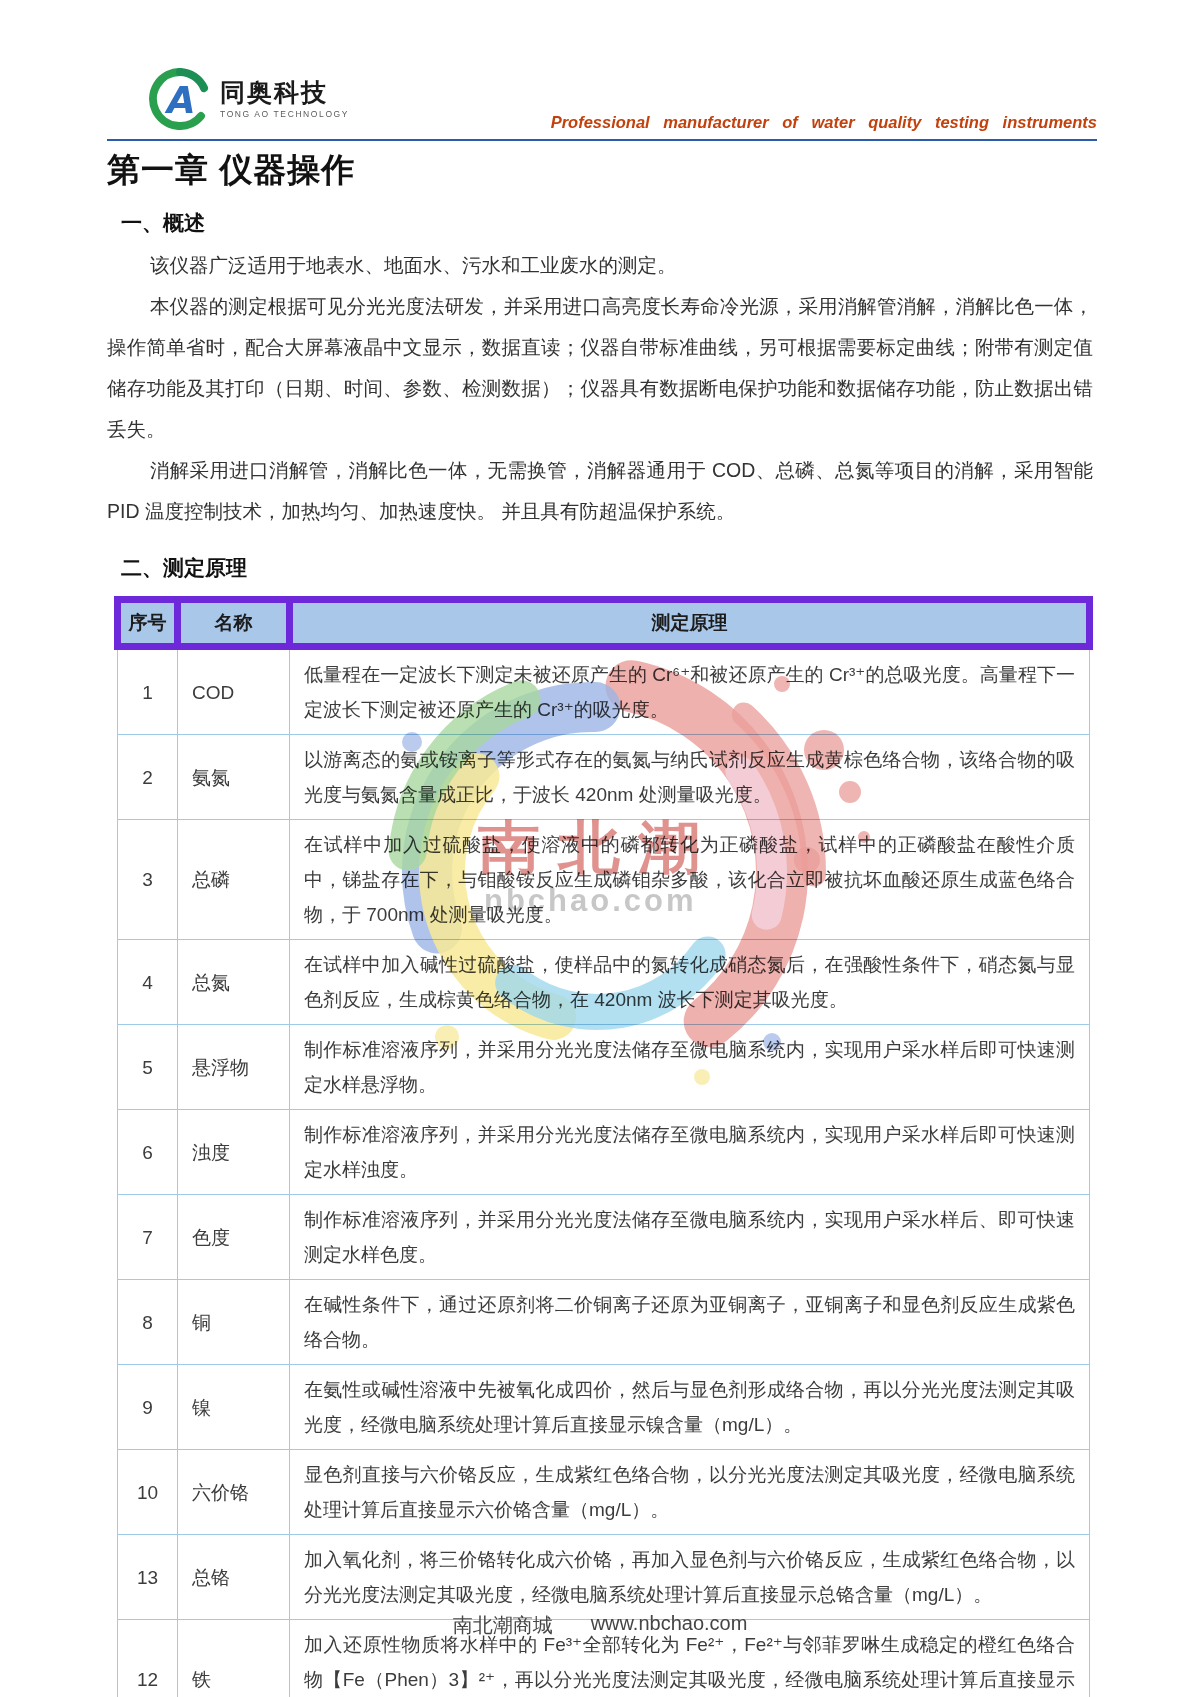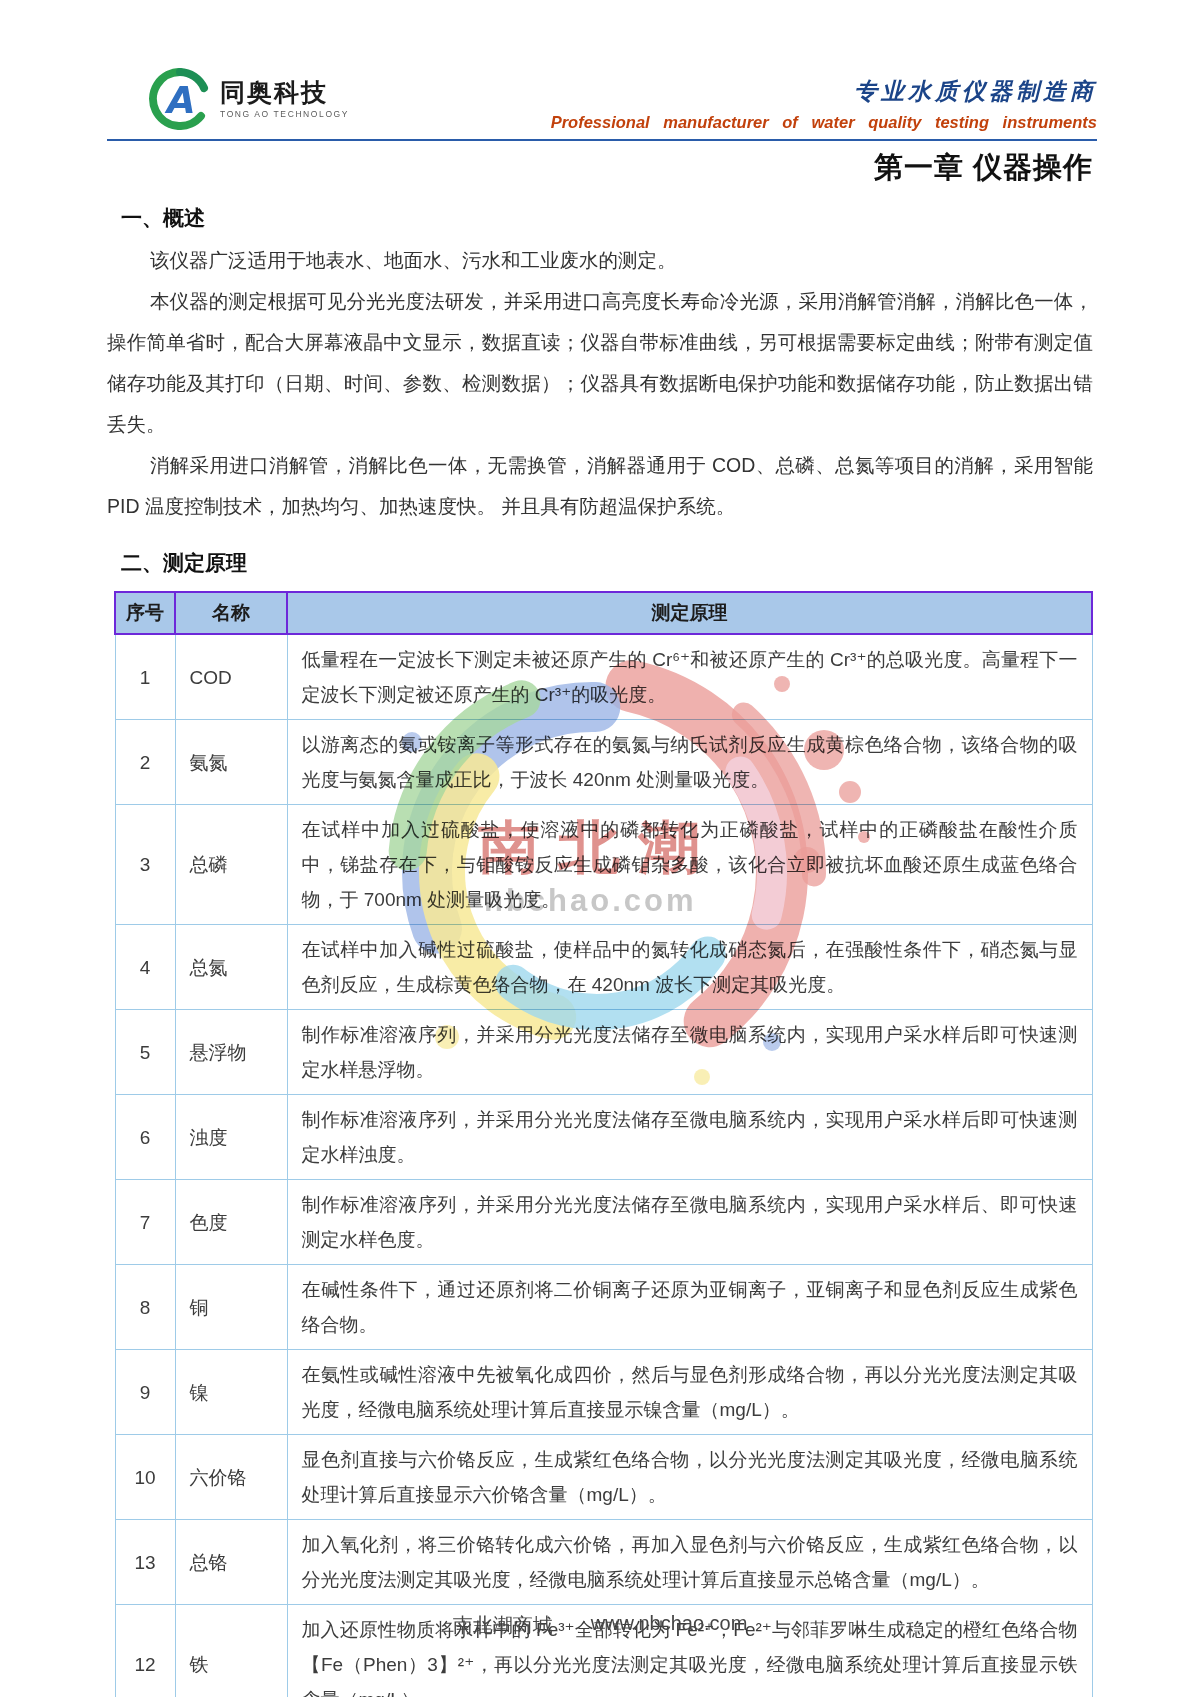--- a/index.html
+++ b/index.html
@@ -69,22 +69,22 @@
     margin-top: 7px;
   }
 
   
   .content {
     position: absolute;
     top: 148px; left: 107px; right: 107px;
     z-index: 2;
   }
   .page-title {
-    text-align: right;
-    font-size: 29px;
+    text-align: left;
+    font-size: 33px;
     font-weight: bold;
     color: #111;
     letter-spacing: 1px;
     margin-bottom: 16px;
   }
   .sec-heading {
     font-size: 21px;
     font-weight: bold;
     color: #111;
     margin: 10px 0 8px 14px;
@@ -104,21 +104,21 @@
     width: 979px;
     margin-left: 7px;
     border-collapse: collapse;
     table-layout: fixed;
     font-size: 19px;
     color: #3c3c3c;
     background: transparent;
   }
   .principle-table th {
     background: #a9c8e9;
-    border: 2px solid #6d28d9;
+    border: 7px solid #6d28d9;
     font-size: 19px;
     font-weight: bold;
     color: #1c1c1c;
     padding: 7px 4px;
   }
   .principle-table td {
     border: 1px solid #9ecbe8;
     padding: 7px 14px;
     line-height: 35px;
     vertical-align: middle;
@@ -190,21 +190,20 @@
             <path d="M31 4 A27 27 0 0 1 55 20" fill="none" stroke="#1d8f55" stroke-width="8" stroke-linecap="round"></path>
             <text x="18" y="45" font-family="DejaVu Sans, sans-serif" font-style="italic" font-weight="bold" font-size="37" fill="#2f6fc1">A</text>
           </svg>
         </span>
         <span class="brand-text">
           <div class="brand-name">同奥科技</div>
           <div class="brand-sub">TONG AO TECHNOLOGY</div>
         </span>
       </div>
       <div class="slogan-block">
-        <div class="slogan-cn">专业水质仪器制造商</div>
         <div class="slogan-en">Professional manufacturer of water quality testing instruments</div>
       </div>
     </div>
     <div class="header-rule"></div>
   </div>
 
   <div class="content">
     <div class="page-title">第一章 仪器操作</div>
 
     <div class="sec-heading">一、概述</div>

